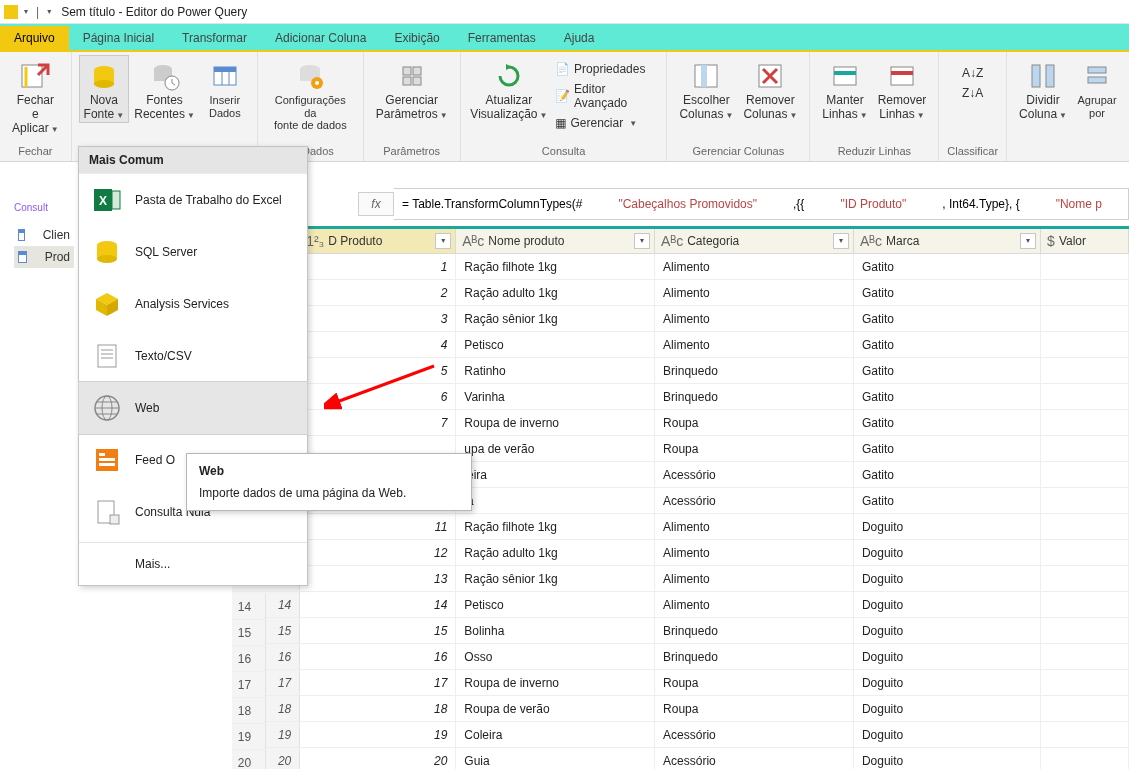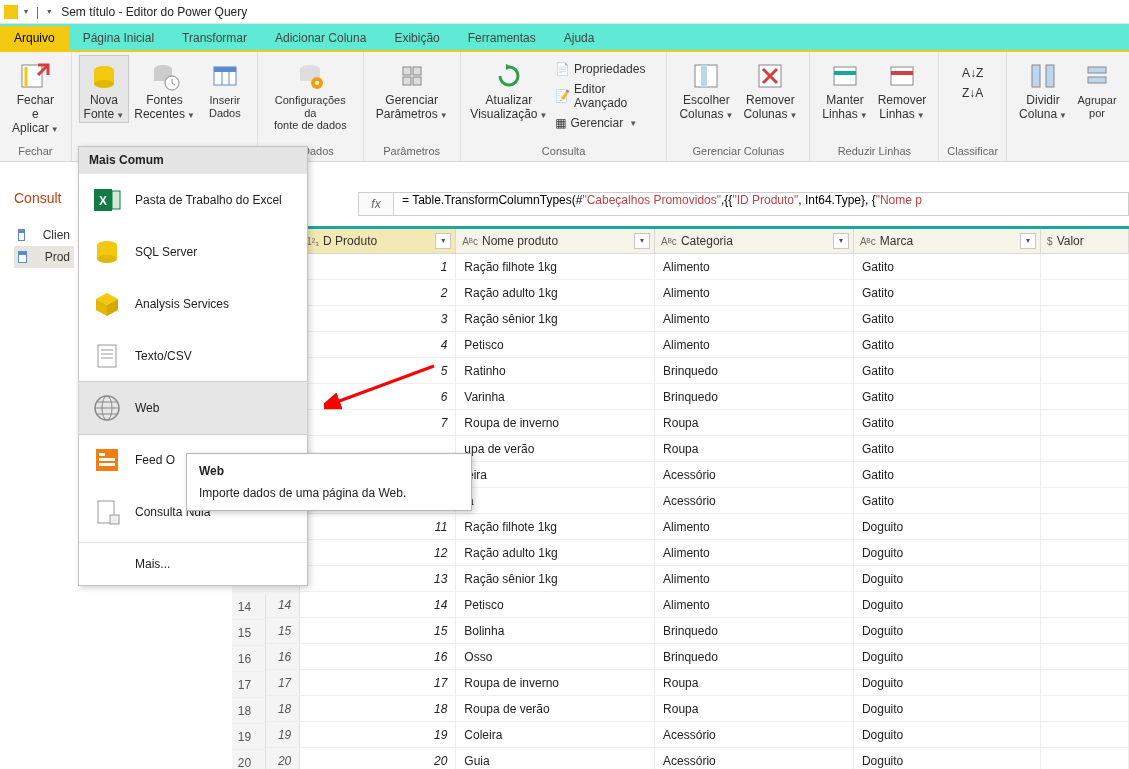--- a/index.html
+++ b/index.html
@@ -25,41 +25,41 @@
 .bigbtn { display:flex; flex-direction:column; align-items:center; justify-content:flex-start; padding:4px 4px 0 4px; min-width:48px; cursor:default; text-align:center; line-height:1.15; }
 .bigbtn.hover { background:#e6e6e6; outline:1px solid #c9c9c9; }
 .bigbtn .ic { width:32px; height:32px; margin-bottom:2px; display:flex; align-items:center; justify-content:center; }
 .bigbtn .lbl { font-size:11px; color:#333; }
 .caret { font-size:8px; color:#555; margin-left:2px; }
 .smallstack { display:flex; flex-direction:column; gap:2px; padding-top:4px; }
 .smallbtn { display:flex; align-items:center; gap:4px; font-size:11px; color:#333; padding:2px 4px; cursor:default; }
 .grouplabel { font-size:11px; color:#666; padding:2px 0 2px 0; }
 
 
-.queries-label { position:absolute; left:14px; top:190px; color:#c2410c; font-size:14px; }
+.queries-label { position:absolute; left:14px; top:202px; color:#8b5cf6; font-size:10px; }
 
 
 .qlist { position:absolute; left:14px; top:224px; width:60px; }
 .qitem { display:flex; align-items:center; gap:18px; padding:4px 4px; font-size:12px; color:#333; }
 .qitem.sel { background:#e6e6df; }
 .tableicon { width:14px; height:12px; border:1px solid #5b8bd0; background:linear-gradient(#fff,#fff); display:inline-block; position:relative; }
 .tableicon::before{content:"";position:absolute;left:0;right:0;top:0;height:3px;background:#5b8bd0;}
 
 
 .formula { position:absolute; left:310px; right:0; top:190px; height:28px; display:flex; align-items:center;margin-left:48px; }
 .formula .fx { width:36px; text-align:center; font-style:italic; color:#666; border:1px solid #cfcfcf; height:24px; line-height:22px; background:#fafafa; }
-.formula .box { flex:1; height:24px; border:1px solid #cfcfcf; border-left:none; padding:0 8px; font-family:Consolas,monospace; font-size:12px; white-space:nowrap; overflow:hidden; display:flex; align-items:flex-start; }
+.formula .box { flex:1; height:32px; border:1px solid #cfcfcf; border-left:none; padding:0 8px; font-family:Consolas,monospace; font-size:12px; white-space:nowrap; overflow:hidden; display:flex; align-items:center;gap:36px; }
 .formula .fn { color:#000; }
 .formula .str { color:#b44; }
 
 .grid { position:absolute; left:232px; right:0; top:226px; }
 .ghead { display:flex; height:28px; background:#f6f3e8; border-top:3px solid #1aa79c; border-bottom:1px solid #d9d9d9; }
 .rowheadcell { width:70px; border-right:1px solid #d9d9d9; background:#eee; }
 .ghcell { display:flex; align-items:center; border-right:1px solid #d9d9d9; padding:0 6px; color:#333; position:relative; }
-.ghcell .typ { color:#6a6a6a; font-size:10px; margin-right:4px; }
+.ghcell .typ { color:#6a6a6a; font-size:14px; margin-right:4px; }
 .ghcell .dd { position:absolute; right:4px; top:4px; width:16px; height:16px; border:1px solid #c7c7c7; background:#fff; font-size:8px; text-align:center; line-height:14px; color:#555; }
 .ghcell.first { background:#f3e9b5; }
 .grow { display:flex; height:26px; border-bottom:1px solid #eee; }
 .rnum { width:70px; text-align:right; padding-right:8px; color:#555; font-style:italic; border-right:1px solid #e2e2e2; background:#f4f4f4; line-height:26px; }
 .gcell { border-right:1px solid #eee; padding:0 8px; line-height:26px; white-space:nowrap; overflow:hidden; }
 .gcell.idcell { text-align:right; font-style:italic; }
 
 .w-id{width:160px;} .w-name{width:204px;} .w-cat{width:204px;} .w-brand{width:192px;} .w-val{width:90px;}
 
 

